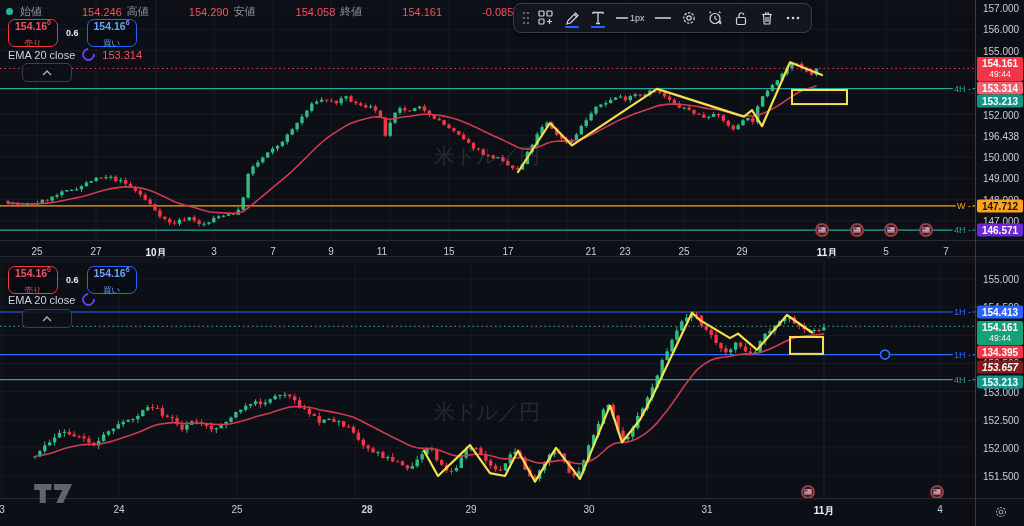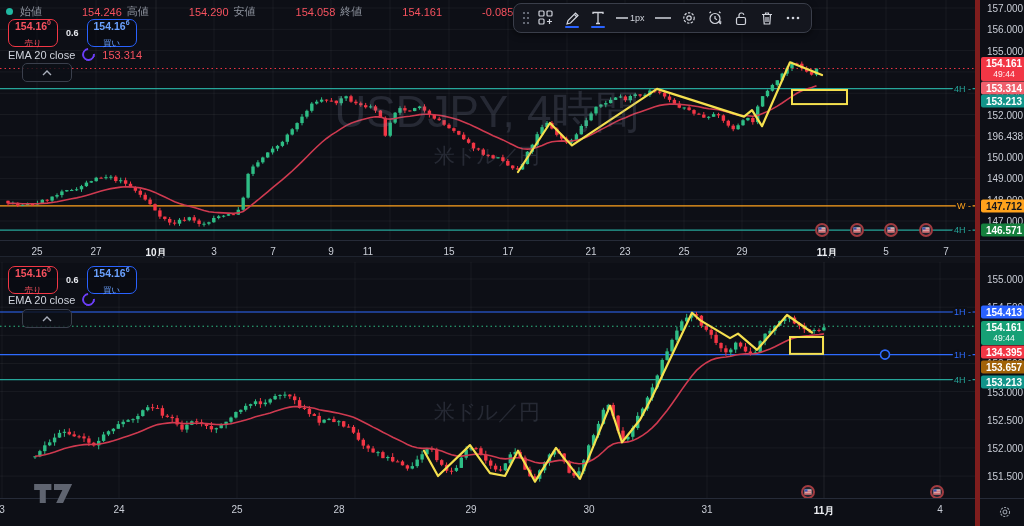--- a/index.html
+++ b/index.html
@@ -1,21 +1,21 @@
 <!DOCTYPE html>
 <html><head>
 <meta charset="utf-8">
 <style>
   html,body{margin:0;padding:0;background:#0d0f16;width:1024px;height:526px;overflow:hidden;
     font-family:"Liberation Sans",sans-serif;color:#d1d4dc;}
   #app{position:relative;width:1024px;height:526px;}
   svg.chart{position:absolute;left:0;overflow:visible;}
 
   
-  #price-axis{position:absolute;left:975px;top:0;width:49px;height:526px;border-left:5px solid #7f1d1d;box-sizing:border-box;}
+  #price-axis{position:absolute;left:975px;top:0;width:49px;height:526px;border-left:1px solid #7f1d1d;box-sizing:border-box;}
   .price-label{position:absolute;left:7px;font-size:10px;color:#c9cdd6;transform:translateY(-50%);white-space:nowrap;}
   .price-badge{position:absolute;left:1px;width:46px;text-align:center;font-size:10px;font-weight:bold;
     border-radius:2px;color:#fff;transform:translateY(-50%);padding:1px 0;line-height:11px;}
   .price-badge .sub{display:block;font-size:8.5px;font-weight:normal;opacity:.95;}
   #axis-gear{position:absolute;left:18px;top:505px;width:14px;height:14px;color:#9aa0aa;}
 
   
   .time-axis{position:absolute;left:0;width:1024px;border-top:1px solid #262b38;box-sizing:border-box;}
   .time-tick{position:absolute;transform:translateX(-50%);font-size:10px;color:#c9cdd6;top:5px;white-space:nowrap;}
   .time-tick.month{font-weight:bold;color:#eef0f4;}
@@ -829,21 +829,20 @@
       <g transform="translate(937,230)">
         <circle cx="0" cy="0" r="6" fill="#20242f" stroke="#a23b40" stroke-width="2"></circle>
         <rect x="-3.5" y="-2.6" width="7" height="5.2" fill="#e8e8e8"></rect>
         <rect x="-3.5" y="-1.4" width="7" height="1" fill="#c4393f"></rect>
         <rect x="-3.5" y="0.6" width="7" height="1" fill="#c4393f"></rect>
         <rect x="-3.5" y="1.8" width="7" height="0.8" fill="#c4393f"></rect>
         <rect x="-3.5" y="-2.6" width="3" height="2.2" fill="#3a55b4"></rect>
       </g>
     </svg>
 
-  <div class="wm wm-title" style="top:112px">USDJPY, 4時間</div>
   <div class="wm wm-sub" style="top:156px">米ドル／円</div>
   <div class="wm wm-sub" style="top:412px">米ドル／円</div>
 
   <div class="ohlc-row">
     <span class="status-dot"></span>
     <span class="lbl">始値</span>
       <span class="val">154.246</span>
     <span class="lbl">高値</span>
       <span class="val">154.290</span>
     <span class="lbl">安値</span>
@@ -976,37 +975,37 @@
     </div>
   </div>
 
   <div id="time-axis-0" class="time-axis" style="top:240px;height:16px">
       <span class="time-tick" style="left: 37px;">25</span>
       <span class="time-tick" style="left: 96px;">27</span>
       <span class="time-tick month" style="left: 156px;">10月</span>
       <span class="time-tick" style="left: 214px;">3</span>
       <span class="time-tick" style="left: 273px;">7</span>
       <span class="time-tick" style="left: 331px;">9</span>
-      <span class="time-tick" style="left: 368px;">11</span>
+      <span class="time-tick" style="left: 382px;">11</span>
       <span class="time-tick" style="left: 449px;">15</span>
       <span class="time-tick" style="left: 508px;">17</span>
       <span class="time-tick" style="left: 567px; margin-left: 24px;">21</span>
       <span class="time-tick" style="left: 625px;">23</span>
       <span class="time-tick" style="left: 684px;">25</span>
       <span class="time-tick" style="left: 742px;">29</span>
       <span class="time-tick month" style="left: 827px;">11月</span>
       <span class="time-tick" style="left: 886px;">5</span>
       <span class="time-tick" style="left: 946px;">7</span>
     </div>
   <div id="splitter"></div>
   <div id="time-axis-1" class="time-axis" style="top:498px;height:28px">
       <span class="time-tick" style="left: 2px;">3</span>
       <span class="time-tick" style="left: 119px;">24</span>
       <span class="time-tick" style="left: 237px;">25</span>
-      <span class="time-tick" style="left: 339px;">28</span>
+      <span class="time-tick" style="left: 367px; font-weight: bold;">28</span>
       <span class="time-tick" style="left: 471px;">29</span>
       <span class="time-tick" style="left: 589px;">30</span>
       <span class="time-tick" style="left: 707px;">31</span>
       <span class="time-tick month" style="left: 824px;">11月</span>
       <span class="time-tick" style="left: 940px;">4</span>
     </div>
 
   <div id="price-axis">
     <div id="axis-gear">
       <svg width="14" height="14" viewBox="0 0 16 16" fill="none" stroke="currentColor">
@@ -1022,33 +1021,33 @@
       <span class="price-label" style="top: 114.509px;">152.000</span>
       <span class="price-label" style="top: 135.809px;">196.438</span>
       <span class="price-label" style="top: 157.109px;">150.000</span>
       <span class="price-label" style="top: 178.409px;">149.000</span>
       <span class="price-label" style="top: 199.709px;">148.000</span>
       <span class="price-label" style="top: 221.009px;">147.000</span>
       <span class="price-badge" style="top: 69px; background: rgb(242, 54, 69);">154.161<span class="sub">49:44</span></span>
       <span class="price-badge" style="top: 87.5px; background: rgb(240, 96, 109);">153.314</span>
       <span class="price-badge" style="top: 101px; background: rgb(18, 148, 138);">153.213</span>
       <span class="price-badge" style="top: 206px; background: rgb(255, 162, 28); color: rgb(20, 22, 28);">147.712</span>
-      <span class="price-badge" style="top: 230px; background: #15803d;">146.571</span>
+      <span class="price-badge" style="top: 230px; background: #6d28d9;">146.571</span>
       <span class="price-label" style="top: 279px;">155.000</span>
       <span class="price-label" style="top: 307.15px;">154.500</span>
       <span class="price-label" style="top: 335.3px;">154.000</span>
       <span class="price-label" style="top: 363.45px;">153.500</span>
       <span class="price-label" style="top: 391.6px;">153.000</span>
       <span class="price-label" style="top: 419.75px; text-align: center;">152.500</span>
       <span class="price-label" style="top: 447.9px;">152.000</span>
       <span class="price-label" style="top: 476.05px;">151.500</span>
       <span class="price-badge" style="top: 312px; background: rgb(41, 98, 255);">154.413</span>
       <span class="price-badge" style="top: 333px; background: rgb(22, 160, 117);">154.161<span class="sub">49:44</span></span>
       <span class="price-badge" style="top: 352px; background: rgb(242, 54, 69);">134.395</span>
-      <span class="price-badge" style="top: 367px; background: #a16207;">153.657</span>
+      <span class="price-badge" style="top: 367px; background: #7f1d1d; font-style: italic;">153.657</span>
       <span class="price-badge" style="top: 382px; background: rgb(18, 148, 138);">153.213</span>
     </div>
 
   <div id="tv-logo">
     <svg width="40" height="19" viewBox="0 0 46 22" fill="currentColor">
         <path d="M0 0h20v7h-6.5v15h-7V7H0z"></path>
         <path d="M23 0h21L33.5 22h-8l7.2-15H23z"></path>
       </svg>
   </div>
 

